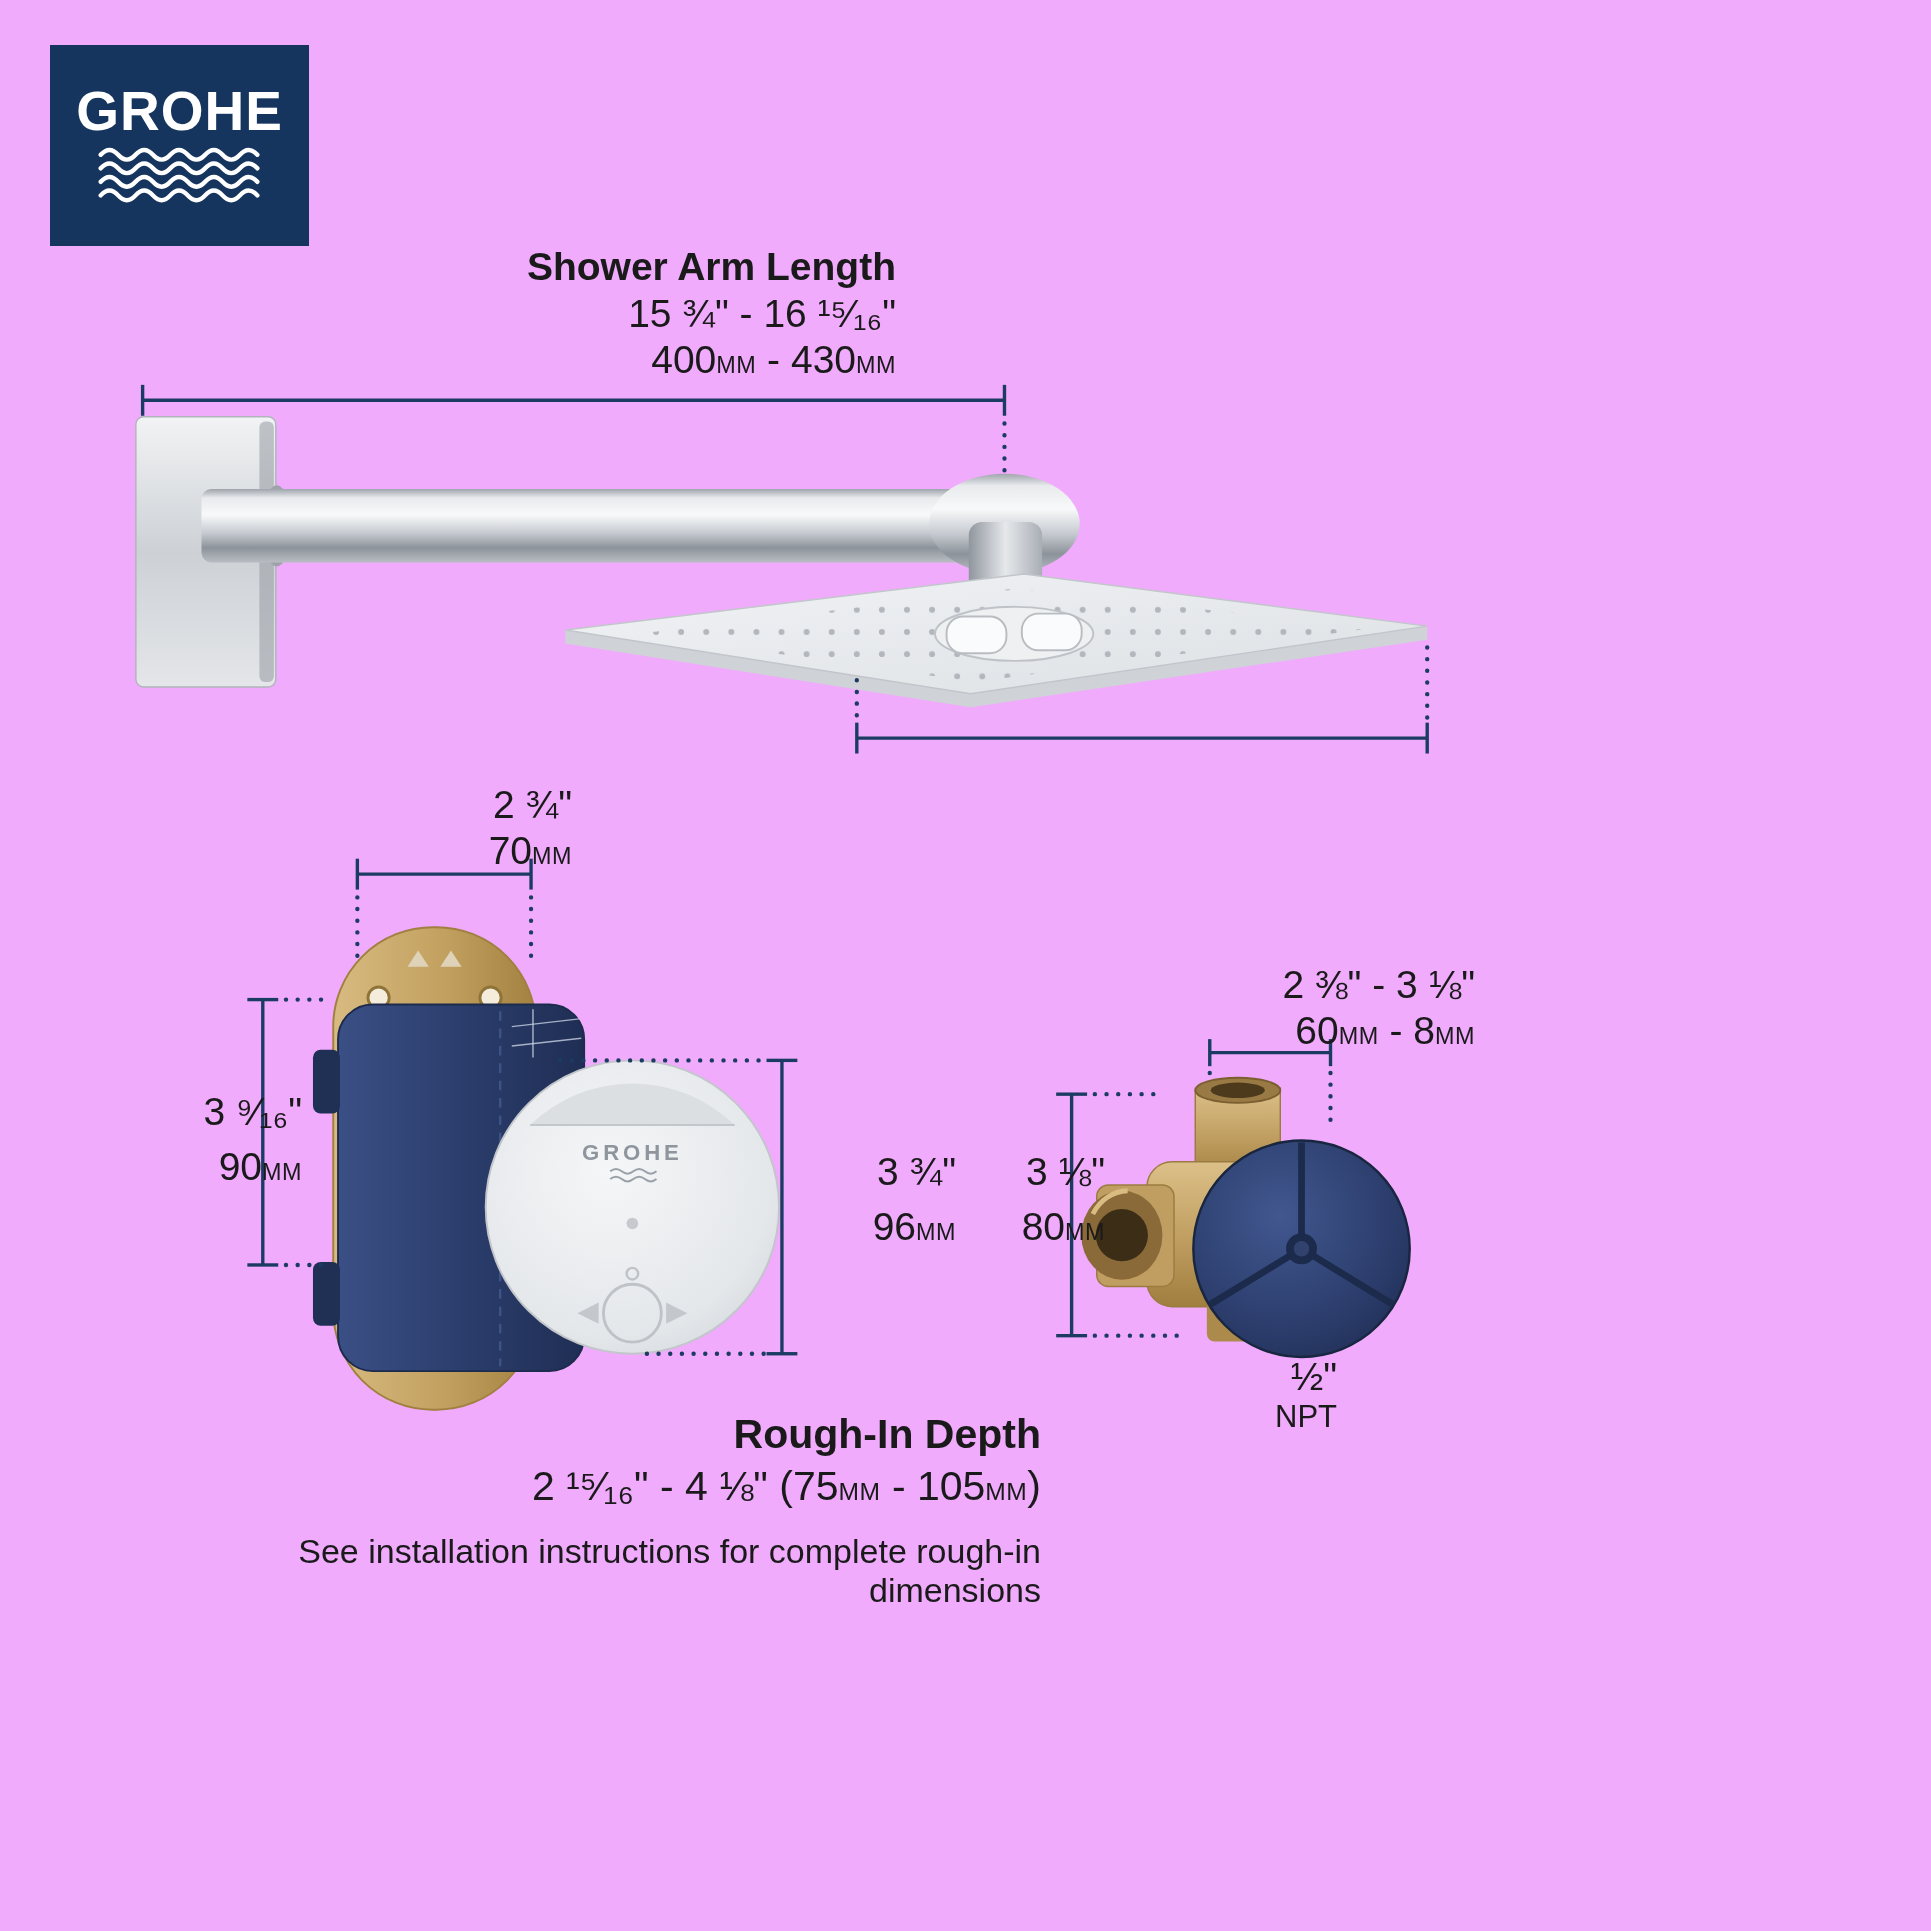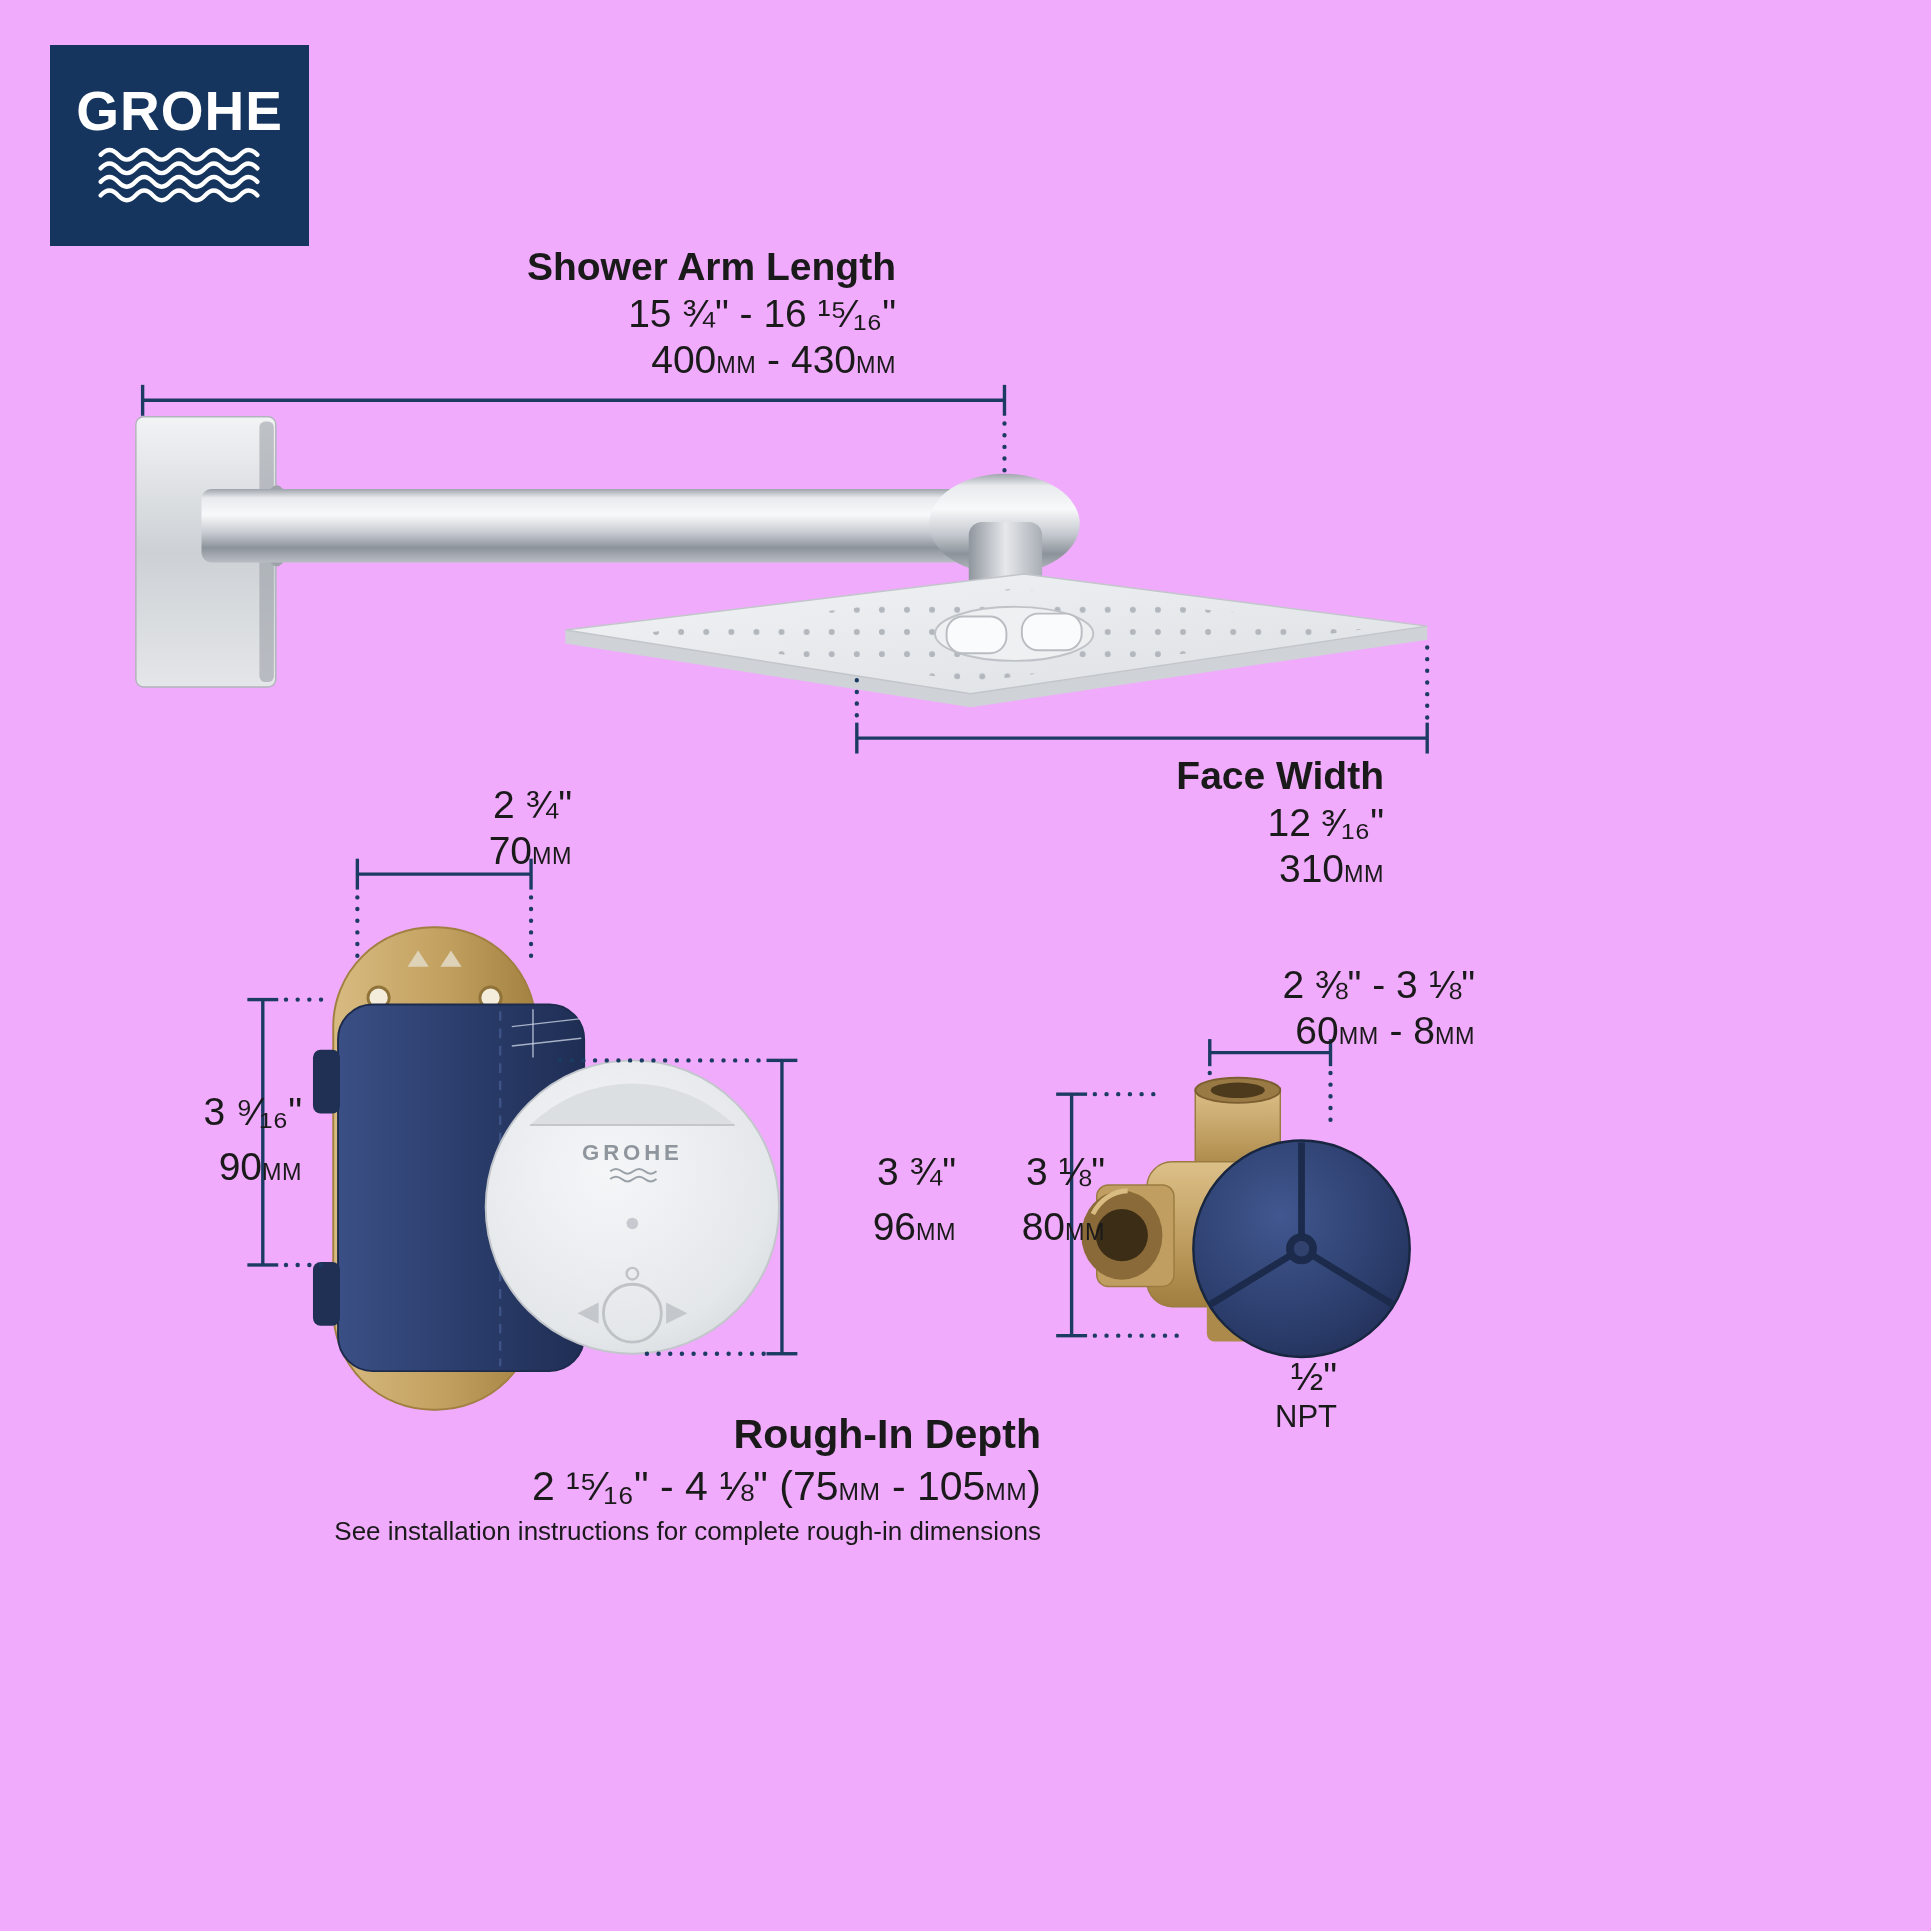--- a/index.html
+++ b/index.html
@@ -16,21 +16,21 @@
 
   
   .dim-block { position:absolute; text-align:right; }
   .t-title { font-weight:bold; font-size:39px; line-height:1.2; }
   .t-val   { font-size:39px; line-height:1.18; }
   .t-val-lg{ font-size:39px; line-height:1.42; }
   .mm-unit { font-size:0.6em; letter-spacing:0.5px; }
   .depth-block { position:absolute; text-align:left; }
   .depth-title { font-weight:bold; font-size:41px; line-height:1.28; }
   .depth-val { font-size:41px; line-height:1.28; }
-  .depth-note { font-size:26px; margin-top:3px; }
+  .depth-note { font-size:34px; margin-top:19px; }
   .small-unit-label { font-size:31px; line-height:1.1; }
 
   
   svg .dim  { stroke:#1c3b63; stroke-width:3.5; fill:none; }
   svg .dot  { stroke:#1c3b63; stroke-width:4.5; fill:none;
               stroke-dasharray:0.1 12; stroke-linecap:round; }
 </style>
 </head>
 <body>
 
@@ -146,25 +146,20 @@
       <line class="dot" x1="787" y1="310" x2="787" y2="350"></line>
       <line class="dot" x1="1378" y1="276" x2="1378" y2="350"></line>
       <g class="dim">
         <line x1="787" y1="370" x2="1378" y2="370"></line>
         <line x1="787" y1="354" x2="787" y2="386"></line>
         <line x1="1378" y1="354" x2="1378" y2="386"></line>
       </g>
     </g>
   </svg>
 
-  <div class="dim-block" style="left:896px; top:753px; width:488px;">
-    <div class="t-title">Face Width</div>
-    <div class="t-val">12 ³⁄₁₆"</div>
-    <div class="t-val js-mm">310<span class="mm-unit">MM</span></div>
-  </div>
 
   <svg class="abs" style="left:193px; top:768px;" width="734" height="661" viewBox="0 0 760 685">
 
     <g>
       <g class="dim">
         <line x1="170" y1="110" x2="350" y2="110"></line>
         <line x1="170" y1="94" x2="170" y2="126"></line>
         <line x1="350" y1="94" x2="350" y2="126"></line>
       </g>
       <line class="dot" x1="170" y1="134" x2="170" y2="202"></line>

